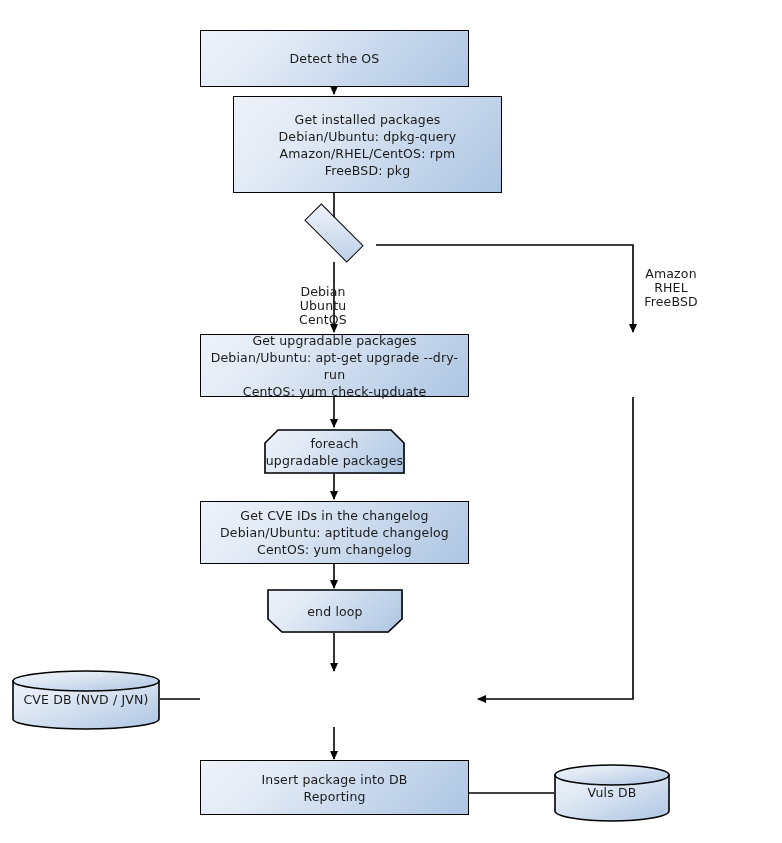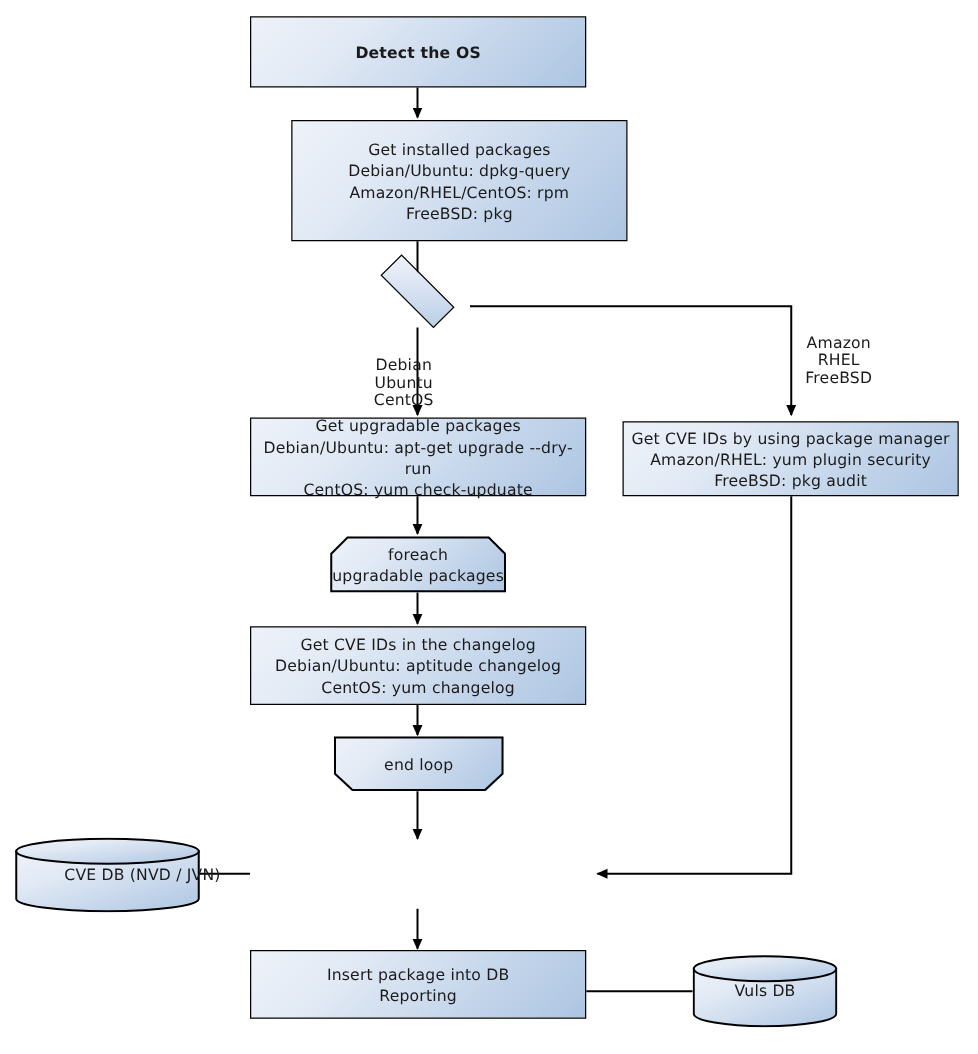--- a/index.html
+++ b/index.html
@@ -122,21 +122,21 @@
       <line x1="160" y1="699" x2="200" y2="699"></line>
 
       <polyline points="633,397 633,699 478,699" marker-end="url(#arrow)"></polyline>
 
       <line x1="334" y1="727" x2="334" y2="759" marker-end="url(#arrow)"></line>
 
       <line x1="469" y1="793" x2="554" y2="793"></line>
     </g>
   </svg>
 
-  <div class="node proc" style="left:200px; top:13px; width:269px; height:57px;font-weight:bold;">
+  <div class="node proc" style="left:200px; top:30px; width:269px; height:57px;">
     <span>Detect the OS</span>
   </div>
 
   <div class="node proc" style="left:200px; top:96px; width:269px; height:97px;margin-left:33px;">
     <span>Get installed packages
 Debian/Ubuntu: dpkg-query
 Amazon/RHEL/CentOS: rpm
 FreeBSD: pkg</span>
   </div>
 
@@ -154,25 +154,20 @@
 RHEL
 FreeBSD</span>
   </div>
 
   <div class="node proc" style="left:200px; top:334px; width:269px; height:63px;">
     <span>Get upgradable packages
 Debian/Ubuntu: apt-get upgrade --dry-run
 CentOS: yum check-upduate</span>
   </div>
 
-  <div class="node proc" style="left:498px; top:337px; width:269px; height:60px;">
-    <span>Get CVE IDs by using package manager
-Amazon/RHEL: yum plugin security
-FreeBSD: pkg audit</span>
-  </div>
 
   <div class="node loop-start" style="left:264px; top:429px; width:141px; height:45px; border:none;">
     <span>foreach
 upgradable  packages</span>
   </div>
   <svg class="shape-svg" style="left:264px; top:429px;" width="141" height="45">
     <polygon points="14,1 127,1 140,14 140,44 1,44 1,14" fill="none" stroke="#000000" stroke-width="1.6"></polygon>
   </svg>
 
   <div class="node proc" style="left:200px; top:501px; width:269px; height:63px;">
@@ -200,21 +195,21 @@
         <linearGradient id="dbgrad1" x1="0%" y1="0%" x2="100%" y2="100%">
           <stop offset="0%" stop-color="#eef2f9"></stop>
           <stop offset="30%" stop-color="#e2eaf5"></stop>
           <stop offset="65%" stop-color="#c8d8ec"></stop>
           <stop offset="100%" stop-color="#adc5e2"></stop>
         </linearGradient>
       </defs>
       <path d="M1,11 L1,49 A73,10 0 0 0 147,49 L147,11 Z" fill="url(#dbgrad1)" stroke="#000000" stroke-width="1.6"></path>
       <ellipse cx="74" cy="11" rx="73" ry="10" fill="url(#dbgrad1)" stroke="#000000" stroke-width="1.6"></ellipse>
     </svg>
-    <div class="db-label" style="top:22px;margin-left:28px;">CVE DB (NVD / JVN)</div>
+    <div class="db-label" style="top:22px;">CVE DB (NVD / JVN)</div>
   </div>
 
   <div class="db" style="left:554px; top:764px; width:116px; height:58px;">
     <svg width="116" height="58">
       <defs>
         <linearGradient id="dbgrad2" x1="0%" y1="0%" x2="100%" y2="100%">
           <stop offset="0%" stop-color="#eef2f9"></stop>
           <stop offset="30%" stop-color="#e2eaf5"></stop>
           <stop offset="65%" stop-color="#c8d8ec"></stop>
           <stop offset="100%" stop-color="#adc5e2"></stop>

